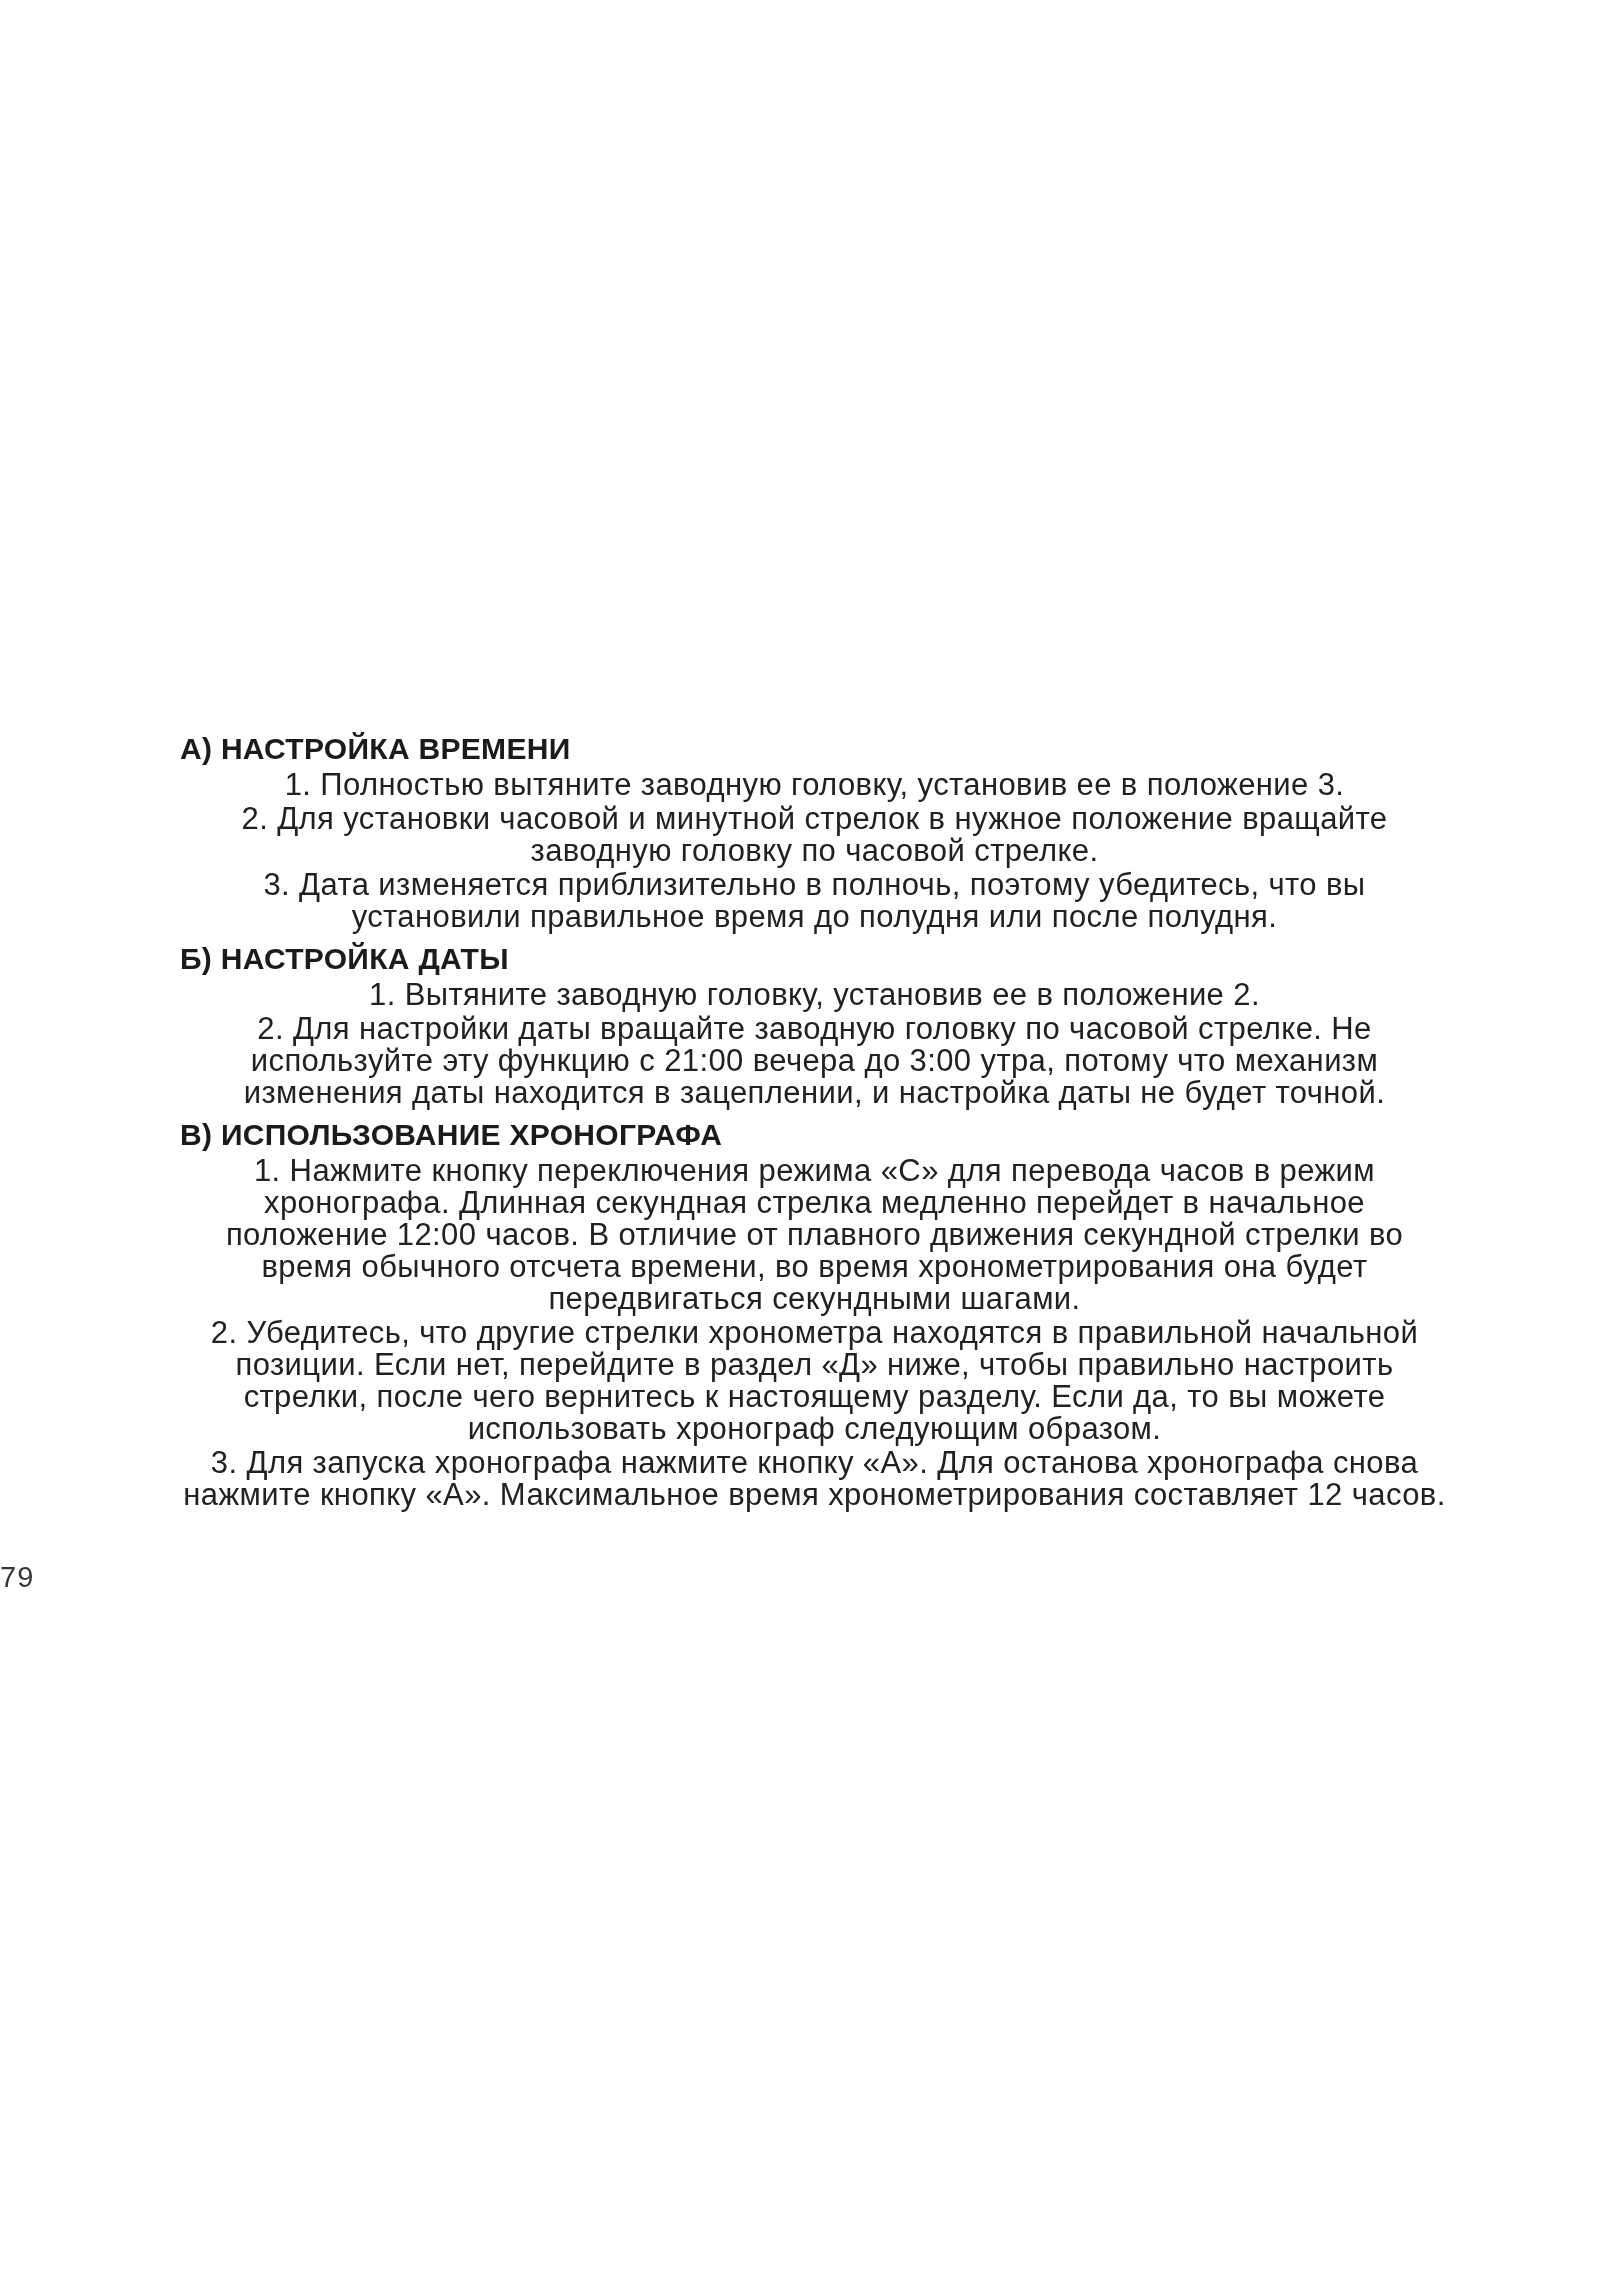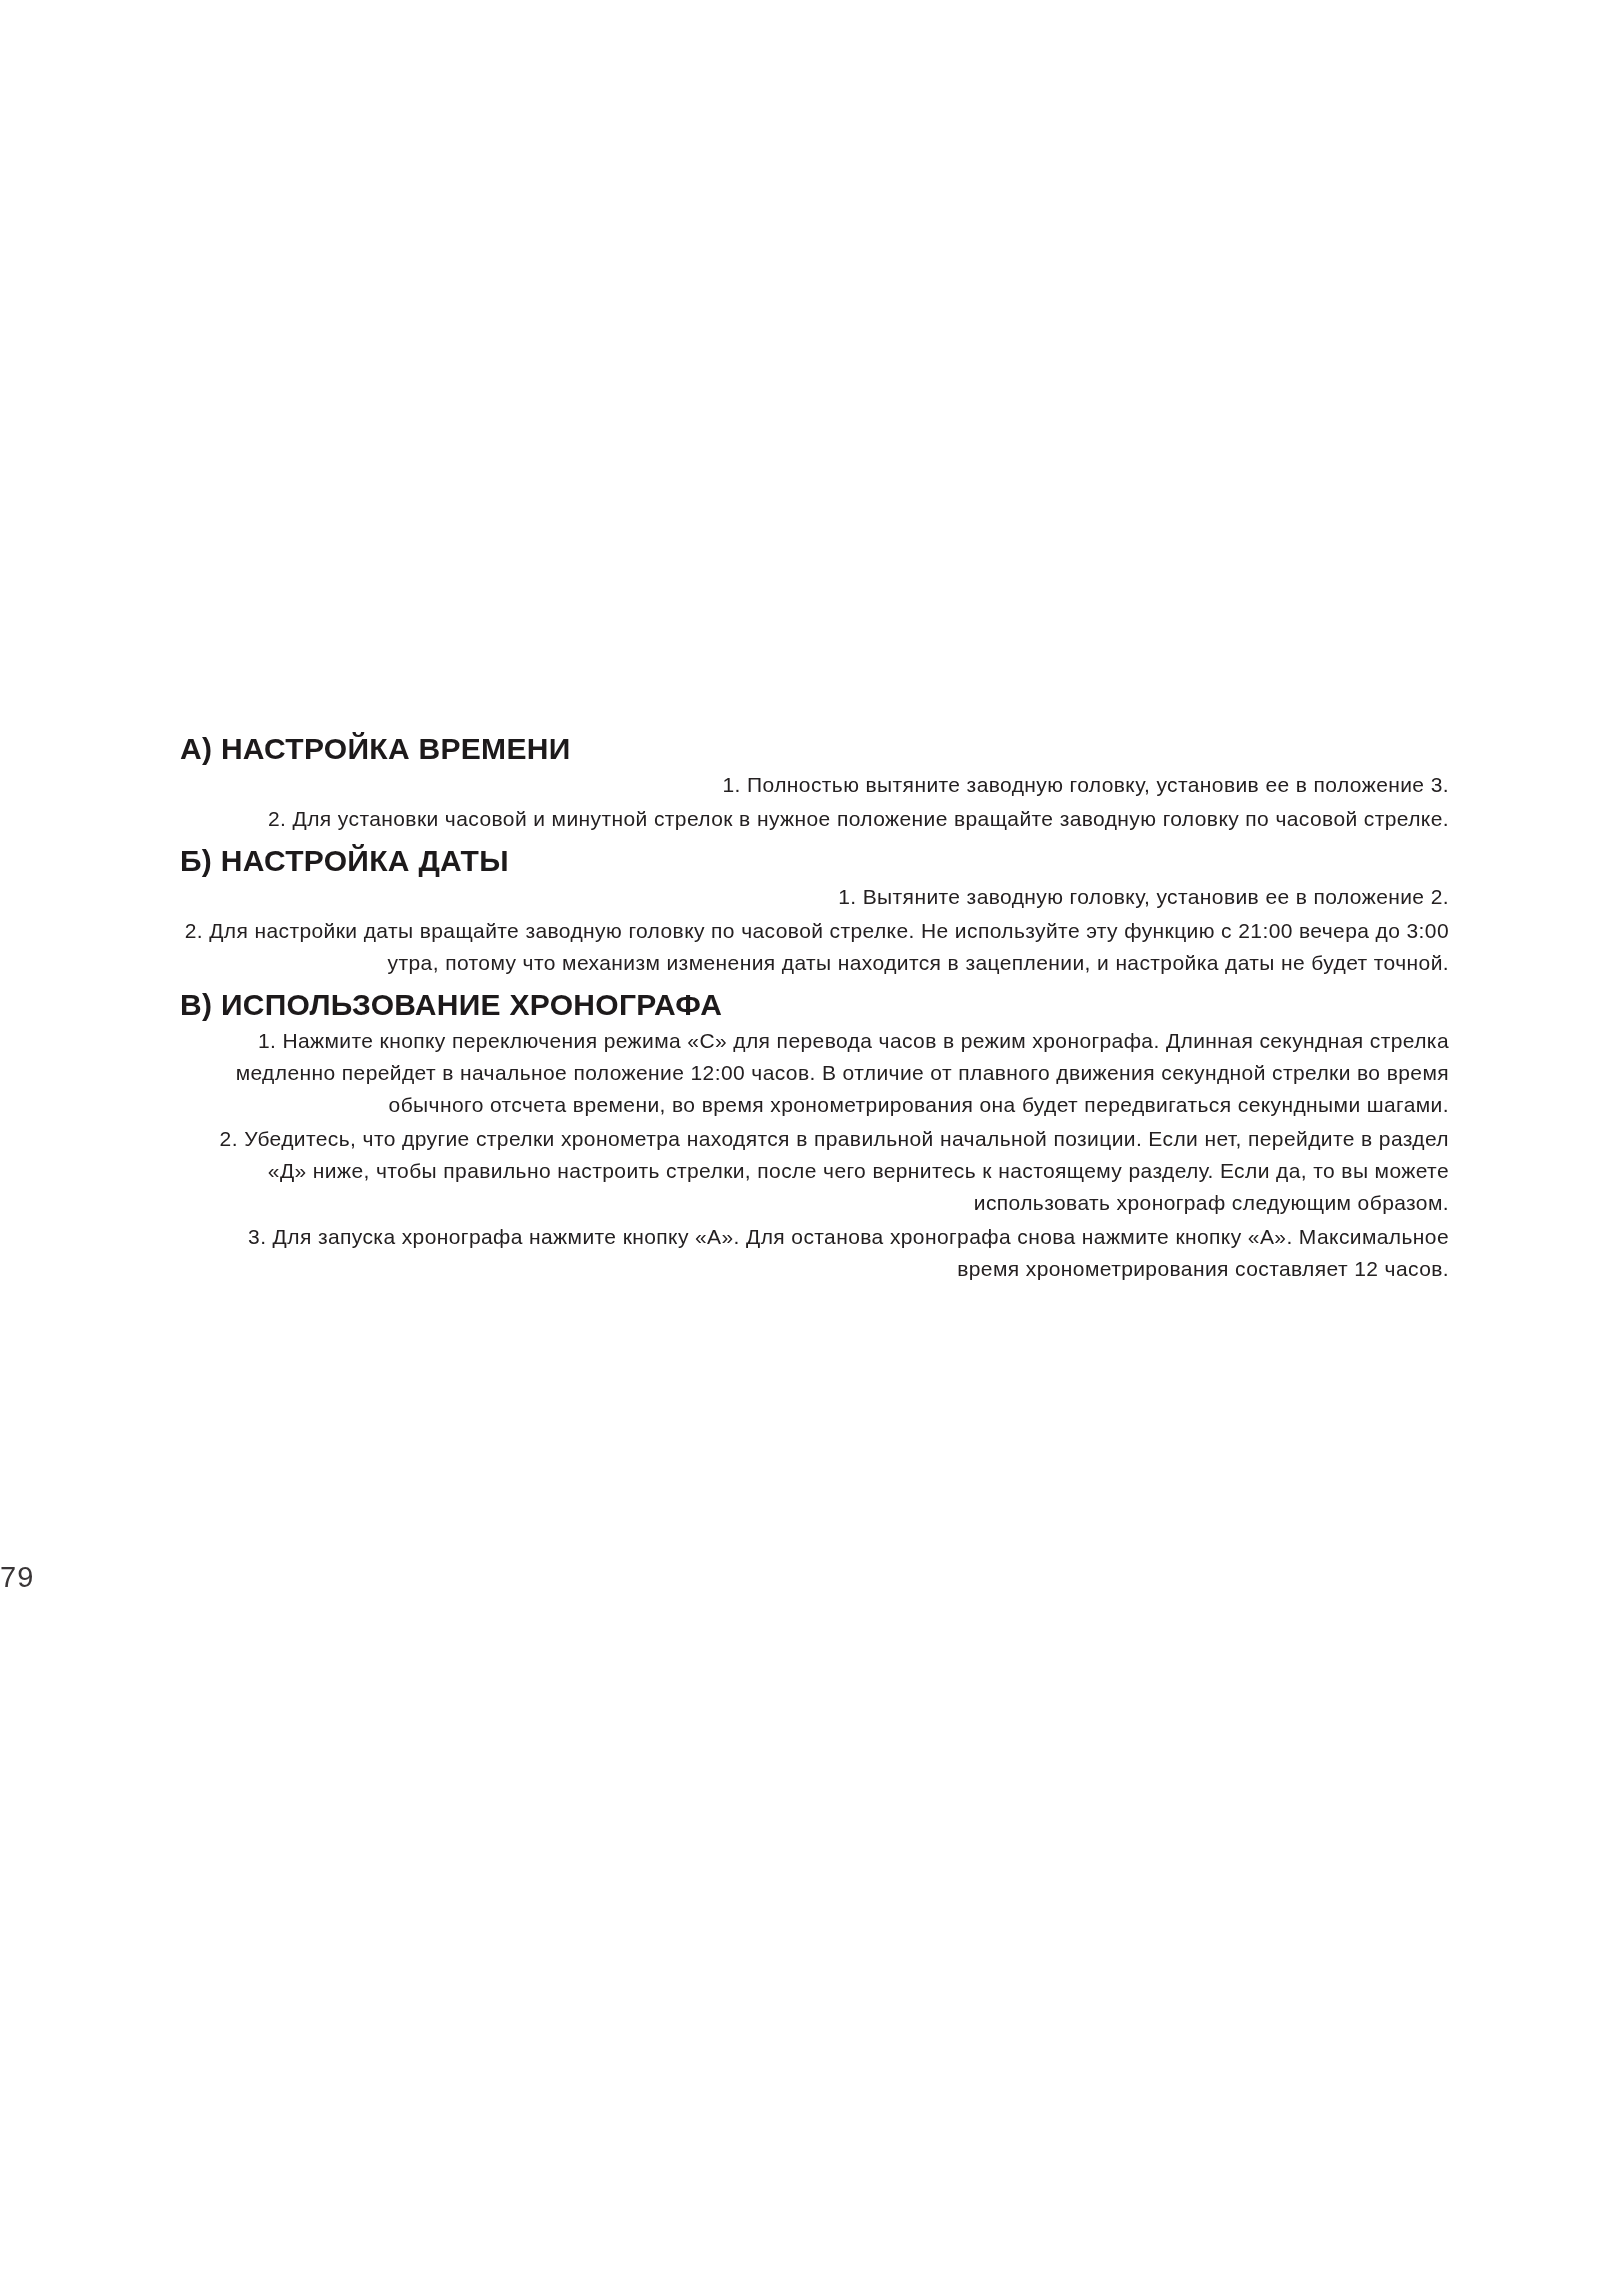--- a/index.html
+++ b/index.html
@@ -31,26 +31,26 @@
     line-height: 36px;
     font-weight: 700;
     color: #1d1a1b;
     margin: 7.8px 0 1px 0;
     letter-spacing: 0.3px;
   }
   .content section:first-child h2 {
     margin-top: 0;
   }
   .content p {
-    font-size: 21px;
+    font-size: 31px;
     line-height: 32px;
     font-weight: 400;
     margin: 2px 0 0 0;
     letter-spacing: 0.4px;
-    text-align: right;
+    text-align: center;
   }
   .page-number {
     position: absolute;
     top: 1560px;
     left: 0;
     width: 1537px;
     text-align: left;
     font-size: 29px;
     line-height: 35px;
     font-weight: 400;
@@ -61,20 +61,21 @@
 </head>
 <body>
 
 <div class="page">
   <main class="content">
 
     <section>
       <h2>А) НАСТРОЙКА ВРЕМЕНИ</h2>
       <p>1. Полностью вытяните заводную головку, установив ее в положение 3.</p>
       <p>2. Для установки часовой и минутной стрелок в нужное положение вращайте заводную головку по часовой стрелке.</p>
+      <p>3. Дата изменяется приблизительно в полночь, поэтому убедитесь, что вы установили правильное время до полудня или после полудня.</p>
     </section>
 
     <section>
       <h2>Б) НАСТРОЙКА ДАТЫ</h2>
       <p>1. Вытяните заводную головку, установив ее в положение 2.</p>
       <p>2. Для настройки даты вращайте заводную головку по часовой стрелке. Не используйте эту функцию с 21:00 вечера до 3:00 утра, потому что механизм изменения даты находится в зацеплении, и настройка даты не будет точной.</p>
     </section>
 
     <section>
       <h2>В) ИСПОЛЬЗОВАНИЕ ХРОНОГРАФА</h2>

